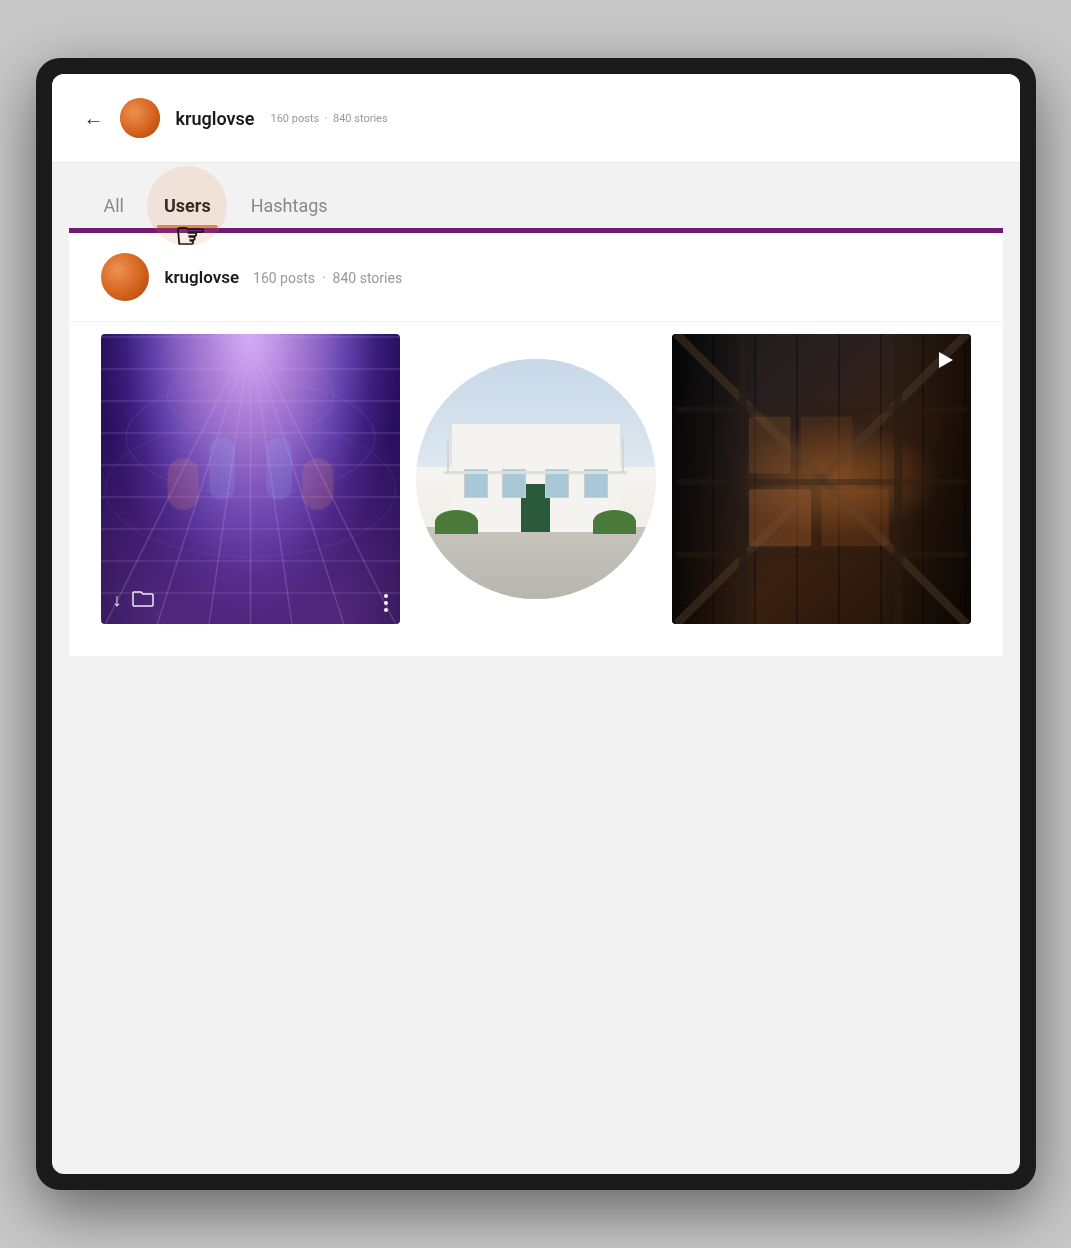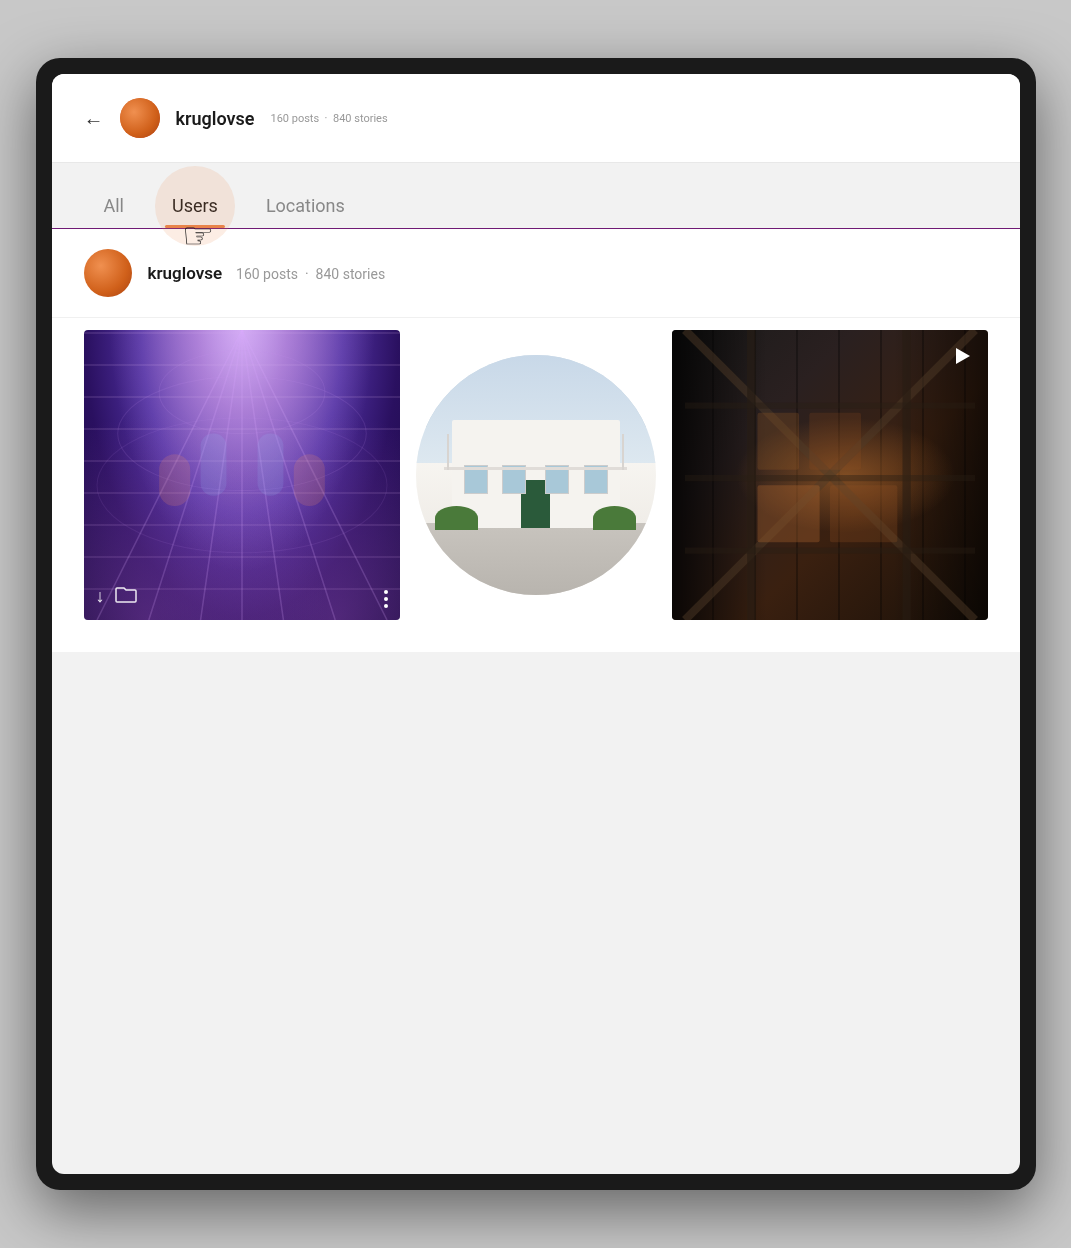--- a/index.html
+++ b/index.html
@@ -78,36 +78,36 @@
     }
 
     
     .tabs-section {
       background: #f2f2f2;
       padding: 20px 32px 0;
     }
 
     .tabs {
       display: flex;
-      gap: 8px;
+      gap: 0;
       align-items: flex-end;
     }
 
     .tab {
       padding: 12px 20px;
       font-size: 18px;
       color: #888;
       cursor: pointer;
       position: relative;
       font-weight: 400;
     }
 
     .tab.active {
       color: #1a1a1a;
-      font-weight: 400;
+      font-weight: 700;
     }
 
     .tab.active::after {
       content: '';
       position: absolute;
       bottom: 0;
       left: 50%;
       transform: translateX(-50%);
       width: 70%;
       height: 3px;
@@ -138,22 +138,22 @@
       width: 80px;
       height: 80px;
       border-radius: 50%;
       background: rgba(232, 131, 74, 0.15);
       pointer-events: none;
     }
 
     
     .content {
       background: #ffffff;
-      margin: 0 0;
-      border-top: 1px solid #701a75;
+      margin: 0 17px;
+      border-top: 5px solid #701a75;
     }
 
     
     .user-result {
       padding: 20px 32px;
       display: flex;
       align-items: center;
       gap: 16px;
       border-bottom: 1px solid #f0f0f0;
     }
@@ -381,21 +381,21 @@
         </div>
         <div class="tab active tab-users" style="position:relative;">
           <div class="tab-hover-bg"></div>
           <span>Users</span>
           
           <div class="cursor-overlay">
             <span class="cursor-hand">☞</span>
           </div>
         </div>
         <div class="tab">
-          <span>Locations</span>
+          <span>Hashtags</span>
         </div>
       </div>
     </div>
 
     <div class="content">
 
       <div class="user-result">
         <div class="user-result-avatar"></div>
         <div>
           <span class="user-result-name">kruglovse</span>

